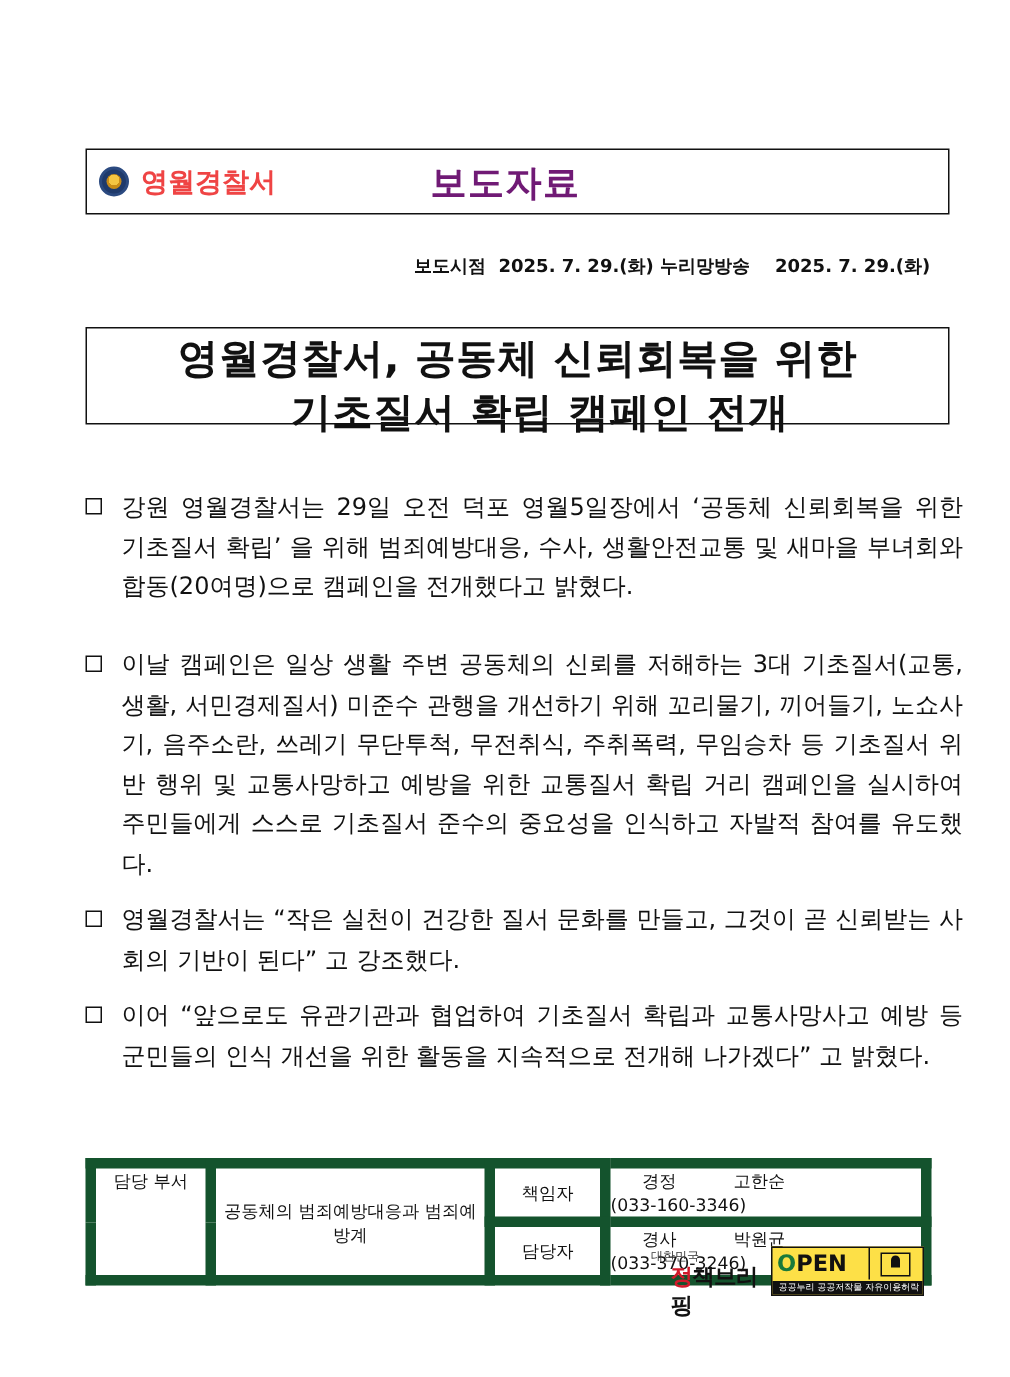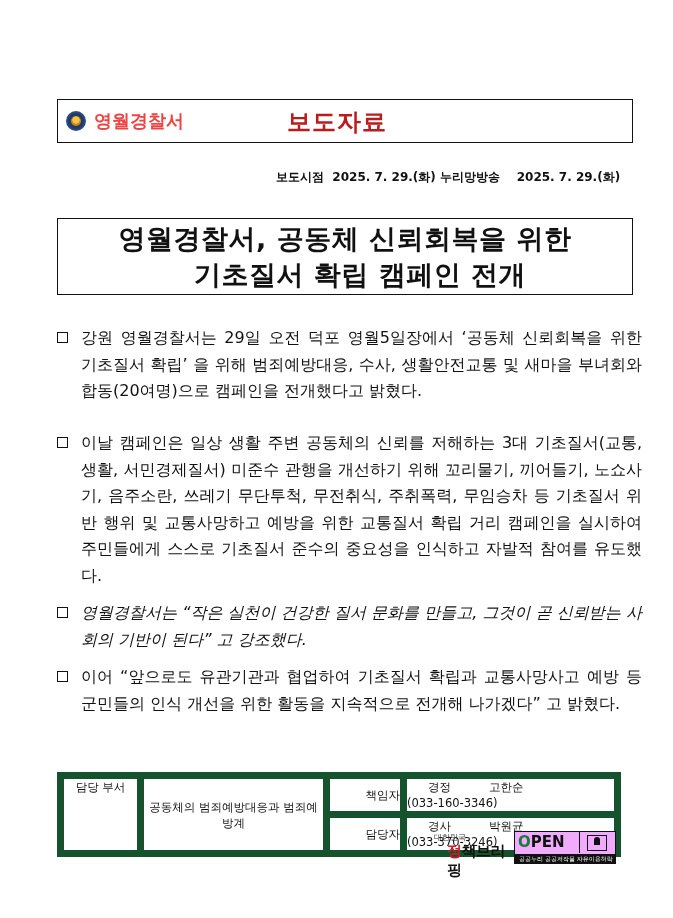--- a/index.html
+++ b/index.html
@@ -7,51 +7,51 @@
            font-family: "DejaVu Sans", "Liberation Sans", sans-serif; color: #111; }
     .abs { position: absolute; }
 
     
     .header-box { left: 57px; top: 99px; width: 576px; height: 44px; border: 1.5px solid #111; box-sizing: border-box; }
     .emblem { left: 8px; top: 11px; width: 20px; height: 20px; border-radius: 50%;
               background: #1f3a6b; box-sizing: border-box; border: 2px solid #2b4a80; }
     .emblem::after { content: ""; position: absolute; left: 3px; top: 3px; width: 10px; height: 10px; border-radius: 50%;
                      background: radial-gradient(circle at 50% 40%, #f4c542 0 45%, #c98c16 46% 100%); }
     .org-name { left: 36px; top: 9px; font-size: 18px; font-weight: bold; color: #ef4444; letter-spacing: 0px; }
-    .doc-type { left: 229px; top: 6px; font-size: 24px; font-weight: bold; color: #b91c1c; letter-spacing: 1px; }
+    .doc-type { left: 229px; top: 6px; font-size: 24px; font-weight: bold; color: #701a75; letter-spacing: 1px; }
 
     .release-line { left: 276px; top: 169px; font-size: 12px; font-weight: bold; white-space: pre; letter-spacing: 0px; }
 
     
-    .title-box { left: 57px; top: 218px; width: 576px; height: 77px; border: 1.5px solid #111; box-sizing: border-box; }
+    .title-box { left: 57px; top: 218px; width: 576px; height: 65px; border: 1.5px solid #111; box-sizing: border-box; }
     .title-line1 { left: 0; width: 100%; top: 2px; text-align: center; font-size: 27px; font-weight: bold; letter-spacing: 0.5px; }
     .title-line2 { left: 0; width: 100%; top: 38px; text-align: center; font-size: 27px; font-weight: bold; letter-spacing: 0.5px; padding-left: 30px; box-sizing: border-box; }
 
     
     .para { left: 57px; width: 585px; font-size: 16px; line-height: 26.5px; }
     .para .bullet { position: absolute; left: 0; top: 7px; width: 11px; height: 11px; border: 1.2px solid #111; box-sizing: border-box; }
     .para .text { display: block; margin-left: 24px; text-align: justify; text-align-last: left; }
 
     
     .contact-table { left: 57px; top: 772px; width: 564px; height: 37px; border-collapse: collapse; font-size: 11.5px; }
     .contact-table td { border: 7px solid #14532d; padding: 0; text-align: center; height: 18px; line-height: 16px; }
     .contact-table td.left-head { width: 73px; }
     .contact-table td.dept { width: 179px; line-height: 16px; }
-    .contact-table td.role { width: 70px; text-align: right; }
+    .contact-table td.role { width: 70px; }
     .contact-table td.person { text-align: left; padding-left: 0; }
     .person .rank { display: inline-block; width: 82px; text-align: left; padding-left: 21px; box-sizing: border-box; }
     .person .pname { display: inline-block; width: 52px; }
     .person .phone { display: inline-block; }
 
     
     .briefing { left: 429px; top: 832px; width: 80px; height: 34px; }
     .briefing .small { position: absolute; left: 5px; top: 0; font-size: 8px; color: #333; }
     .briefing .big { position: absolute; left: 18px; top: 10px; font-size: 15px; font-weight: bold; color: #111; letter-spacing: -0.5px; }
     .briefing .big .red { color: #d11a2a; }
-    .open-badge { left: 514px; top: 831px; width: 102px; height: 33px; border: 1.5px solid #111; box-sizing: border-box; background: #f0abfc; }
+    .open-badge { left: 514px; top: 831px; width: 102px; height: 33px; border: 1.5px solid #111; box-sizing: border-box; background: #fde047; }
     .open-badge .open-word { position: absolute; left: 3px; top: 1px; font-size: 15px; font-weight: bold; color: #111; letter-spacing: 0px; }
     .open-badge .open-word .o { color: #1a7a3a; }
     .open-badge .sep { position: absolute; left: 64px; top: 0; width: 1px; height: 21px; background: #111; }
     .open-badge .type-icon { position: absolute; left: 72px; top: 3px; width: 20px; height: 16px; border: 1px solid #111; box-sizing: border-box; }
     .open-badge .type-icon::before { content: ""; position: absolute; left: 6px; top: 1px; width: 6px; height: 8px; background: #111; border-radius: 3px 3px 0 0; }
     .open-badge .strip { position: absolute; left: 0; bottom: 0; width: 100%; height: 9px; background: #111; color: #fff; font-size: 6px; line-height: 9px; white-space: nowrap; padding-left: 4px; box-sizing: border-box; overflow: hidden; }
   </style>
 </head>
 <body>
 
@@ -71,21 +71,21 @@
 <div class="abs para" style="top:325px;">
   <span class="bullet"></span>
   <span class="text">강원 영월경찰서는 29일 오전 덕포 영월5일장에서 ‘공동체 신뢰회복을 위한 기초질서 확립’ 을 위해 범죄예방대응, 수사, 생활안전교통 및 새마을 부녀회와 합동(20여명)으로 캠페인을 전개했다고 밝혔다.</span>
 </div>
 
 <div class="abs para" style="top:430px;">
   <span class="bullet"></span>
   <span class="text">이날 캠페인은 일상 생활 주변 공동체의 신뢰를 저해하는 3대 기초질서(교통, 생활, 서민경제질서) 미준수 관행을 개선하기 위해 꼬리물기, 끼어들기, 노쇼사기, 음주소란, 쓰레기 무단투척, 무전취식, 주취폭력, 무임승차 등 기초질서 위반 행위 및 교통사망하고 예방을 위한 교통질서 확립 거리 캠페인을 실시하여 주민들에게 스스로 기초질서 준수의 중요성을 인식하고 자발적 참여를 유도했다.</span>
 </div>
 
-<div class="abs para" style="top:600px;font-style:italic;">
+<div class="abs para" style="top:600px;">
   <span class="bullet"></span>
   <span class="text">영월경찰서는 “작은 실천이 건강한 질서 문화를 만들고, 그것이 곧 신뢰받는 사회의 기반이 된다” 고 강조했다.</span>
 </div>
 
 <div class="abs para" style="top:664px;">
   <span class="bullet"></span>
   <span class="text">이어 “앞으로도 유관기관과 협업하여 기초질서 확립과 교통사망사고 예방 등 군민들의 인식 개선을 위한 활동을 지속적으로 전개해 나가겠다” 고 밝혔다.</span>
 </div>
 
 <table class="abs contact-table">

